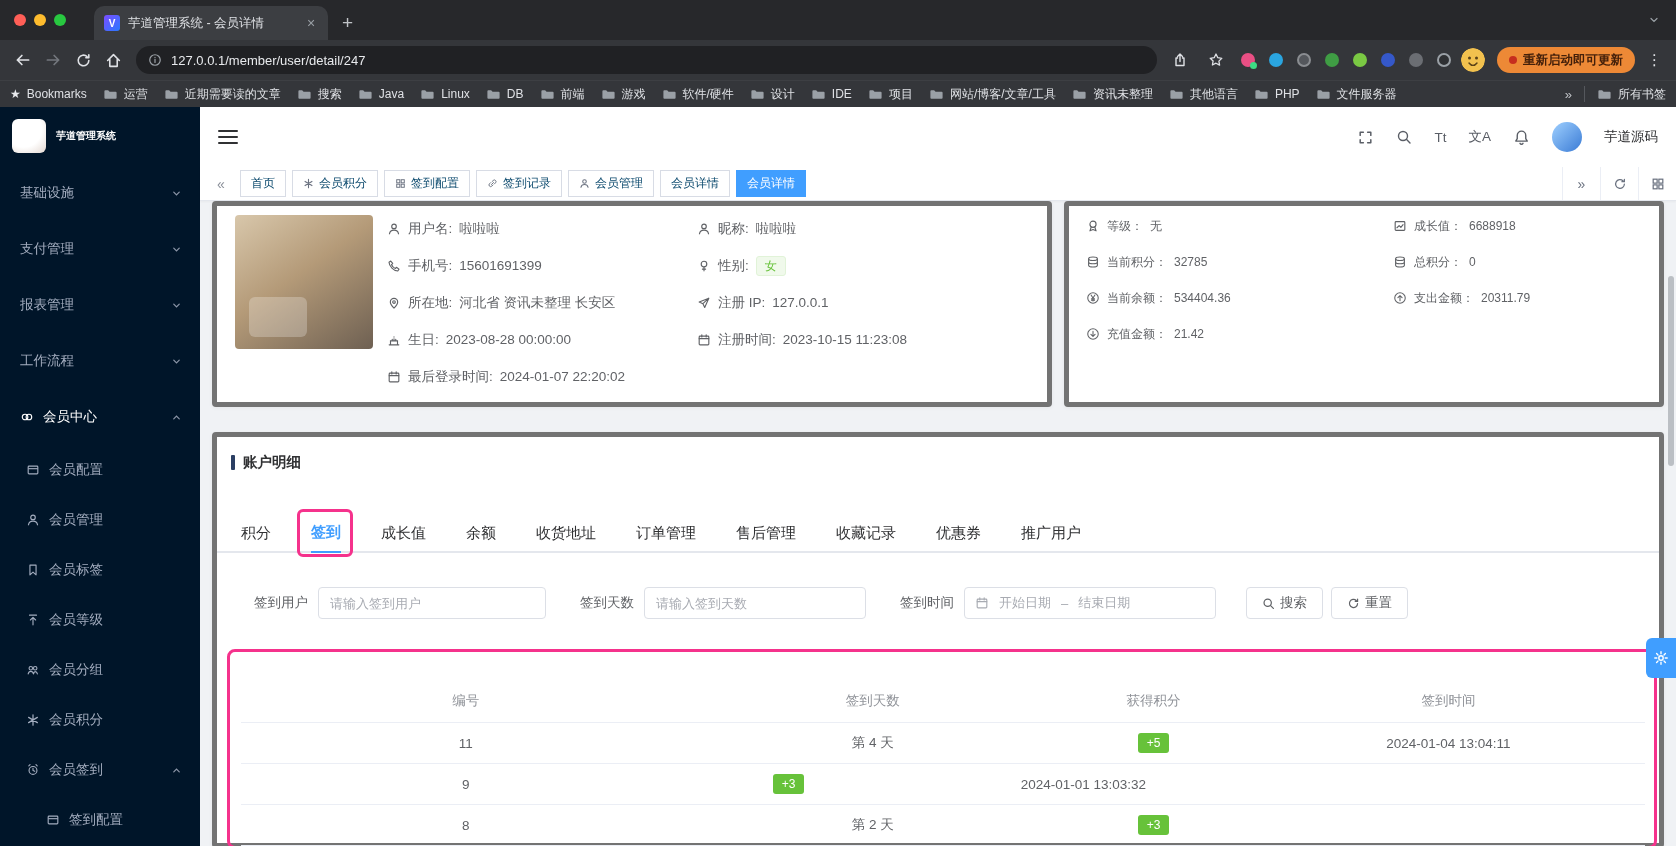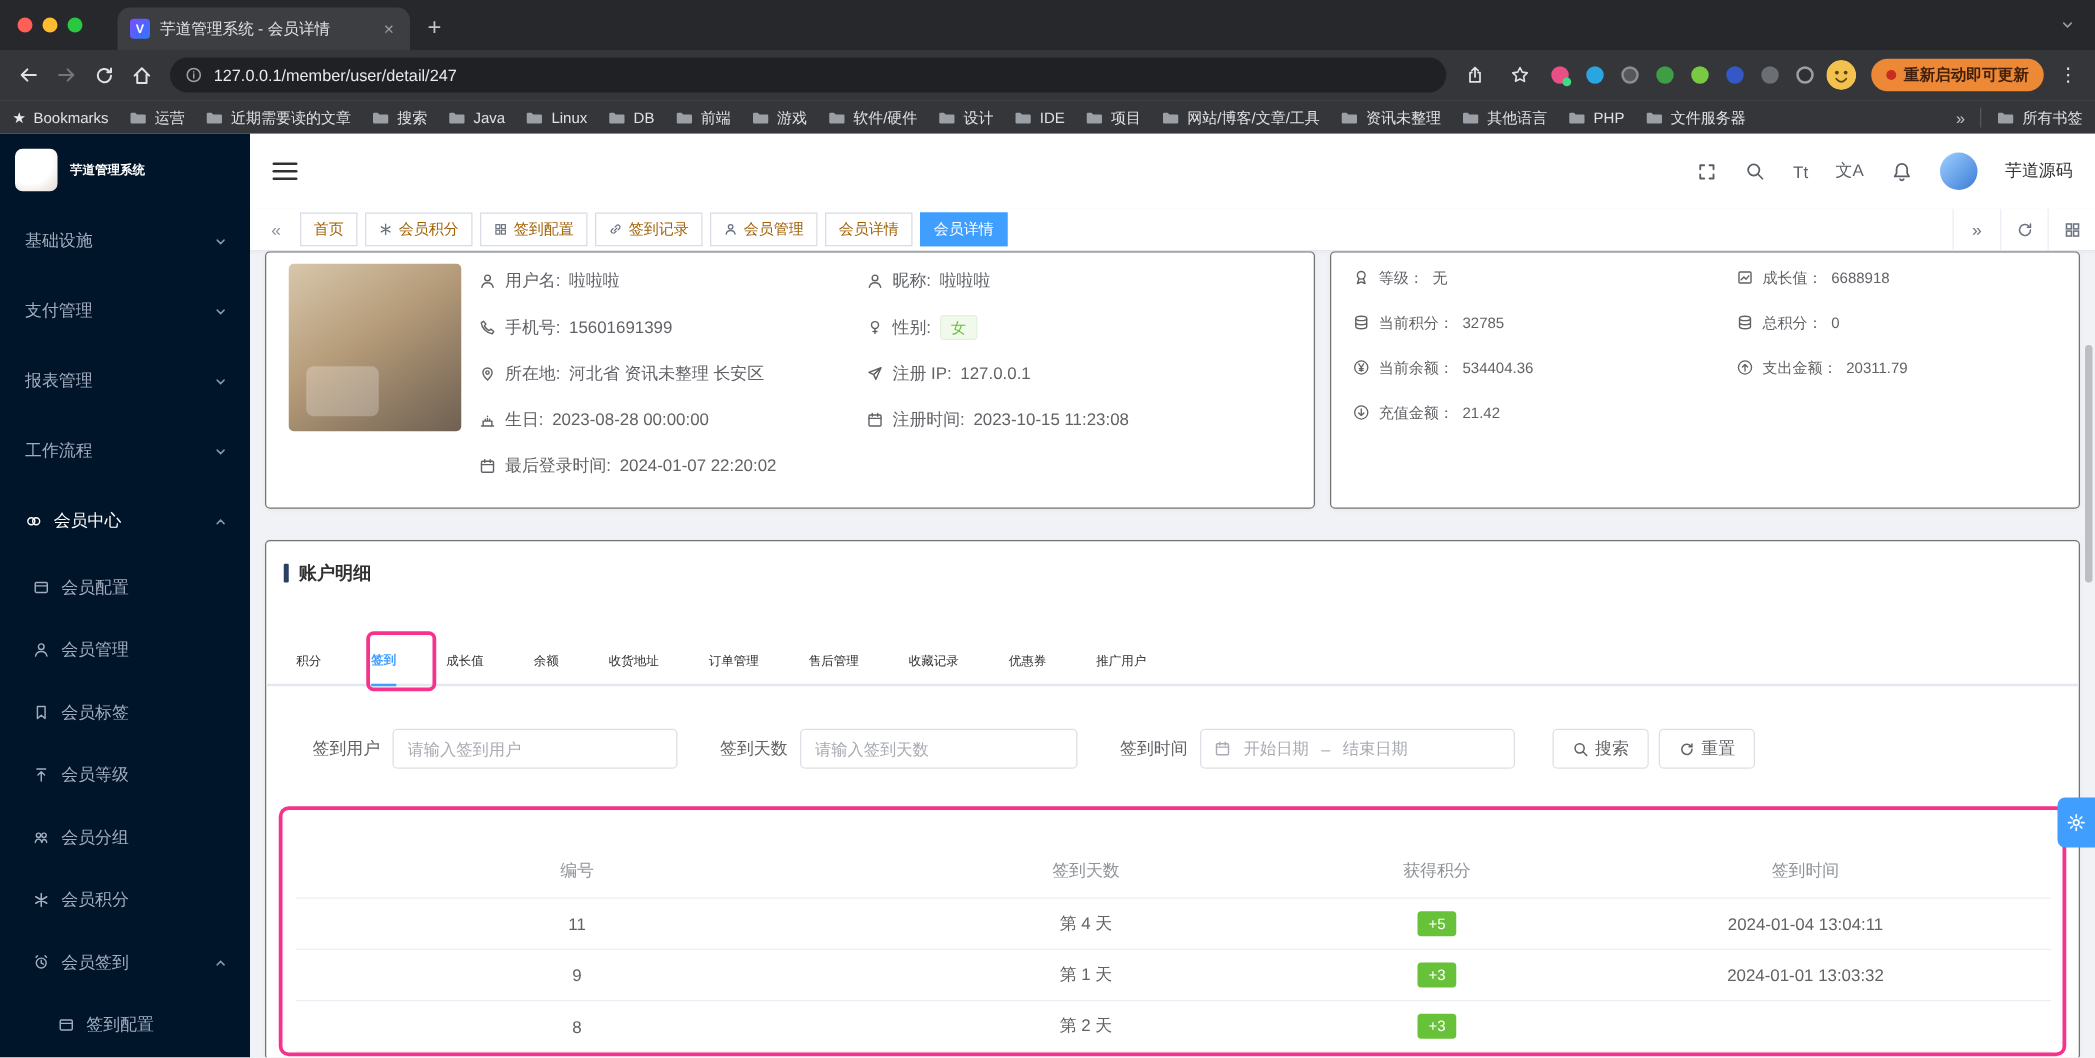--- a/index.html
+++ b/index.html
@@ -77,30 +77,30 @@
   .header-right { margin-left:auto; display:flex; align-items:center; gap:22px; color:#5a5e66; }
   .hr-icon { display:flex; align-items:center; justify-content:center; font-size:13.5px; }
   .header-avatar { width:30px; height:30px; border-radius:50%; background:linear-gradient(135deg,#9fd0ff,#3a7bd5); }
   .header-user { font-size:13.5px; color:#303133; }
 
   
   .tags-bar { height:34px; background:#fff; border-bottom:1px solid #e4e7ed; box-shadow:0 1px 2px rgba(0,0,0,.04);
     display:flex; align-items:center; padding:0 0 0 8px; gap:6px; flex-shrink:0; }
   .tag-scroll { width:26px; height:26px; display:flex; align-items:center; justify-content:center; color:#8a8f99; font-size:14px; }
   .tag { height:27px; display:flex; align-items:center; gap:5px; padding:0 10px; border:1px solid #d8dce5;
-    background:#fff; color:#a16207; font-size:12px; white-space:nowrap; }
+    background:#fff; color:#0c4a6e; font-size:12px; white-space:nowrap; }
   .tag .t-icon { color:#6b7280; }
   .tag.active { background:#409eff; border-color:#409eff; color:#fff; }
   .tags-right { margin-left:auto; display:flex; height:100%; }
   .tags-right .tr-btn { width:38px; height:100%; display:flex; align-items:center; justify-content:center;
     border-left:1px solid #ebeef5; color:#6b7280; font-size:14px; }
 
   
   .content { flex:1; position:relative; overflow:hidden; }
-  .card { position:absolute; background:#fff; border:1px solid #737373; border-radius:4px; box-shadow:0 1px 4px rgba(0,0,0,.05); }
+  .card { position:absolute; background:#fff; border:5px solid #737373; border-radius:4px; box-shadow:0 1px 4px rgba(0,0,0,.05); }
   .profile-card { left:12px; top:0; width:840px; height:206px; }
   .stats-card { left:864px; top:0; width:600px; height:206px; }
   .account-card { left:12px; top:231px; width:1452px; height:416px; }
 
   .photo { position:absolute; left:18px; top:9px; width:138px; height:134px; border-radius:4px;
     background:linear-gradient(145deg,#d8c7ab 0%,#b49a78 45%,#6e6052 100%); }
   .photo::after { content:''; position:absolute; left:14px; bottom:12px; width:58px; height:40px; border-radius:6px;
     background:rgba(255,255,255,.25); }
   .fields-col { position:absolute; top:4px; }
   .fields-col.left { left:170px; }
@@ -114,21 +114,21 @@
   .stats-col.left { left:17px; }
   .stats-col.right { left:324px; }
   .stat-row { height:36px; display:flex; align-items:center; gap:7px; font-size:12px; color:#606266; }
 
   
   .section-title { position:absolute; left:14px; top:16px; display:flex; align-items:center; gap:8px; }
   .section-bar { width:4px; height:15px; background:#2b3f63; border-radius:1px; }
   .section-text { font-size:14.5px; font-weight:bold; color:#303133; }
   .acct-tabs { position:absolute; left:0; top:76px; width:100%; height:40px; display:flex; align-items:center;
     gap:40px; padding:0 24px; border-bottom:2px solid #e4e7ed; }
-  .acct-tab { font-size:10px; color:#303133; height:40px; display:flex; align-items:center; margin-bottom:-2px;text-align:center; }
+  .acct-tab { font-size:15px; color:#303133; height:40px; display:flex; align-items:center; margin-bottom:-2px;text-align:center; }
   .acct-tab.active { color:#409eff; border-bottom:2px solid #409eff; font-weight:bold; }
 
   .filter-row { position:absolute; left:37px; top:150px; display:flex; align-items:center; }
   .fl-label { font-size:13.5px; color:#606266; margin-right:10px; white-space:nowrap; }
   .el-input { height:32px; border:1px solid #dcdfe6; border-radius:4px; background:#fff; font-size:13px;
     color:#606266; padding:0 11px; outline:none; font-family:inherit; }
   .el-input::placeholder { color:#a8abb2; }
   .inp-user { width:228px; margin-right:34px; }
   .inp-days { width:222px; margin-right:34px; }
   .date-range { width:252px; height:32px; border:1px solid #dcdfe6; border-radius:4px; background:#fff;
@@ -879,21 +879,20 @@
             <span class="t-c4">签到时间</span>
           </div>
           <div class="t-row t-body">
             <span class="t-c1">11</span>
             <span class="t-c2">第 4 天</span>
             <span class="t-c3"><span class="pts-badge">+5</span></span>
             <span class="t-c4">2024-01-04 13:04:11</span>
           </div>
           <div class="t-row t-body">
             <span class="t-c1">9</span>
-            <span class="t-c2">第 1 天</span>
             <span class="t-c3"><span class="pts-badge">+3</span></span>
             <span class="t-c4">2024-01-01 13:03:32</span>
           </div>
           <div class="t-row t-body">
             <span class="t-c1">8</span>
             <span class="t-c2">第 2 天</span>
             <span class="t-c3"><span class="pts-badge">+3</span></span>
           </div>
         </div>
 

